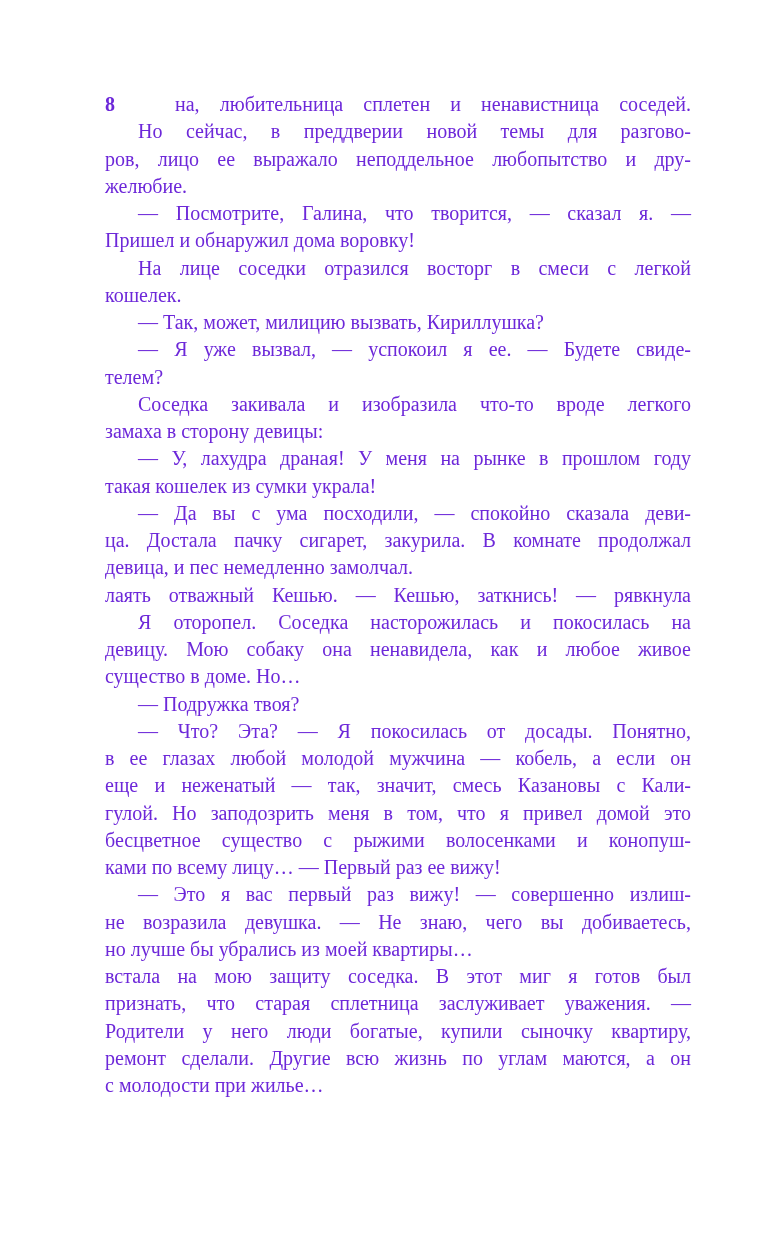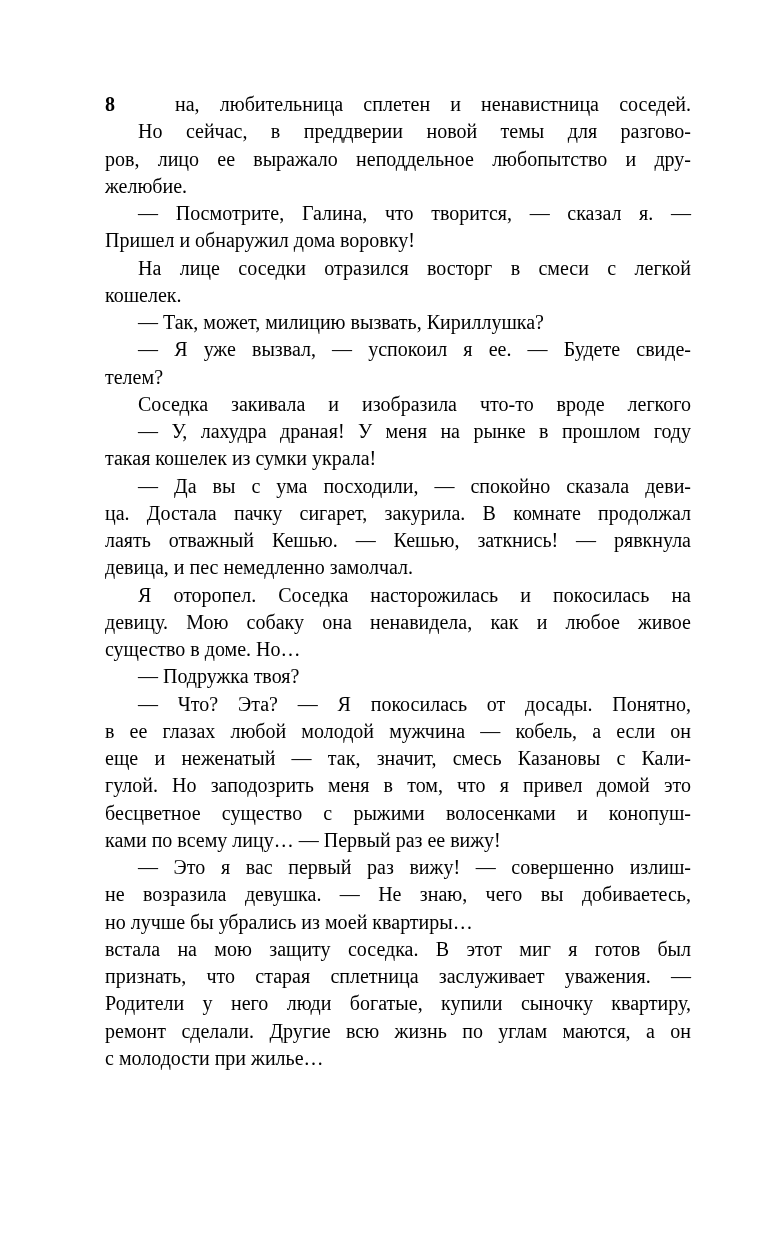--- a/index.html
+++ b/index.html
@@ -4,21 +4,21 @@
 <style>
   * { margin: 0; padding: 0; box-sizing: border-box; }
   html, body { background: #ffffff; }
   .page {
     position: relative;
     width: 768px;
     height: 1241px;
     background: #ffffff;
     overflow: hidden;
     font-family: "Liberation Serif", "DejaVu Serif", serif;
-    color: #000000;
+    color: #6d28d9;
   }
   .text-column {
     position: absolute;
     left: 105px;
     top: 91px;
     width: 586px;
     font-size: 20px;
     line-height: 27.25px;
   }
   .line {
@@ -61,30 +61,31 @@
       </div>
       <div class="paragraph">
         <div class="line last indent">— Так, может, милицию вызвать, Кириллушка?</div>
       </div>
       <div class="paragraph">
         <div class="line indent">— Я уже вызвал, — успокоил я ее. — Будете свиде-</div>
         <div class="line last">телем?</div>
       </div>
       <div class="paragraph">
         <div class="line indent">Соседка закивала и изобразила что-то вроде легкого</div>
+        <div class="line last">замаха в сторону девицы:</div>
       </div>
       <div class="paragraph">
         <div class="line indent">— У, лахудра драная! У меня на рынке в прошлом году</div>
         <div class="line last">такая кошелек из сумки украла!</div>
       </div>
       <div class="paragraph">
         <div class="line indent">— Да вы с ума посходили, — спокойно сказала деви-</div>
         <div class="line">ца. Достала пачку сигарет, закурила. В комнате продолжал</div>
+        <div class="line last">девица, и пес немедленно замолчал.</div>
         <div class="line">лаять отважный Кешью. — Кешью, заткнись! — рявкнула</div>
-        <div class="line last">девица, и пес немедленно замолчал.</div>
       </div>
       <div class="paragraph">
         <div class="line indent">Я оторопел. Соседка насторожилась и покосилась на</div>
         <div class="line">девицу. Мою собаку она ненавидела, как и любое живое</div>
         <div class="line last">существо в доме. Но…</div>
       </div>
       <div class="paragraph">
         <div class="line last indent">— Подружка твоя?</div>
       </div>
       <div class="paragraph">

